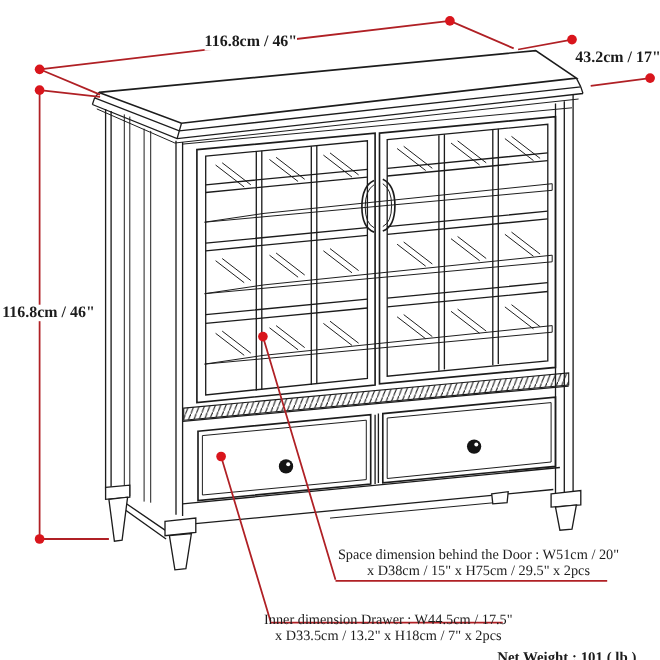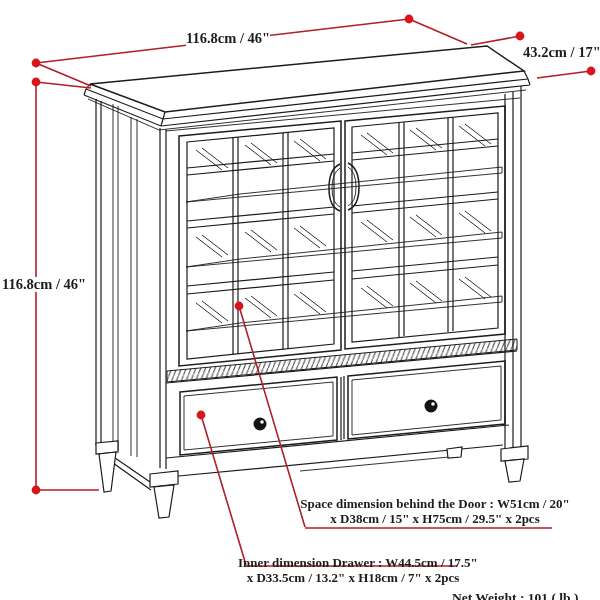--- a/index.html
+++ b/index.html
@@ -9,21 +9,21 @@
   svg{position:absolute;left:0;top:0;}
   .k{stroke:var(--ink,#1c1c1c);fill:none;stroke-width:1.2;}
   .k14{stroke:var(--ink,#1c1c1c);fill:none;stroke-width:1.5;}
   .k09{stroke:var(--ink,#1c1c1c);fill:none;stroke-width:0.9;}
   .kf{stroke:var(--ink,#1c1c1c);fill:#fff;stroke-width:1.2;}
   .rl{stroke:var(--annotation_line,#b02025);fill:none;stroke-width:1.6;}
   .rd{fill:var(--annotation_dot,#d9151c);stroke:none;}
   .lbl{position:absolute;font-weight:700;color:var(--ink,#111);
        white-space:nowrap;background:var(--paper,#fff);line-height:1.05;}
   .lbl-dim{font-size:14.5px;}
-  .ann{position:absolute;font-weight:700;color:var(--ink,#111);
+  .ann{position:absolute;font-weight:400;color:var(--ink,#111);
        font-size:13px;line-height:15px;text-align:center;}
   .ann div{white-space:nowrap;}
   .wt{font-size:13.5px;margin-top:20px;}
 </style>
 </head>
 <body>
 
 <div id="stage">
 
   <svg width="600" height="600" viewBox="0 0 600 600">

